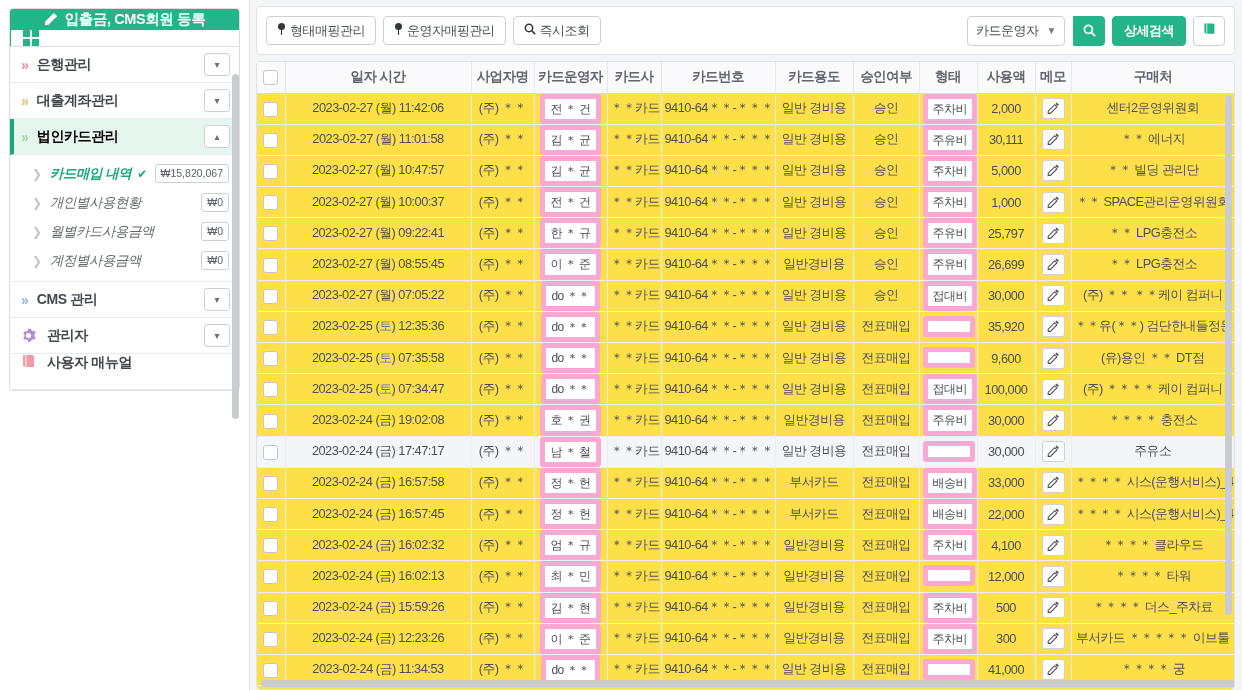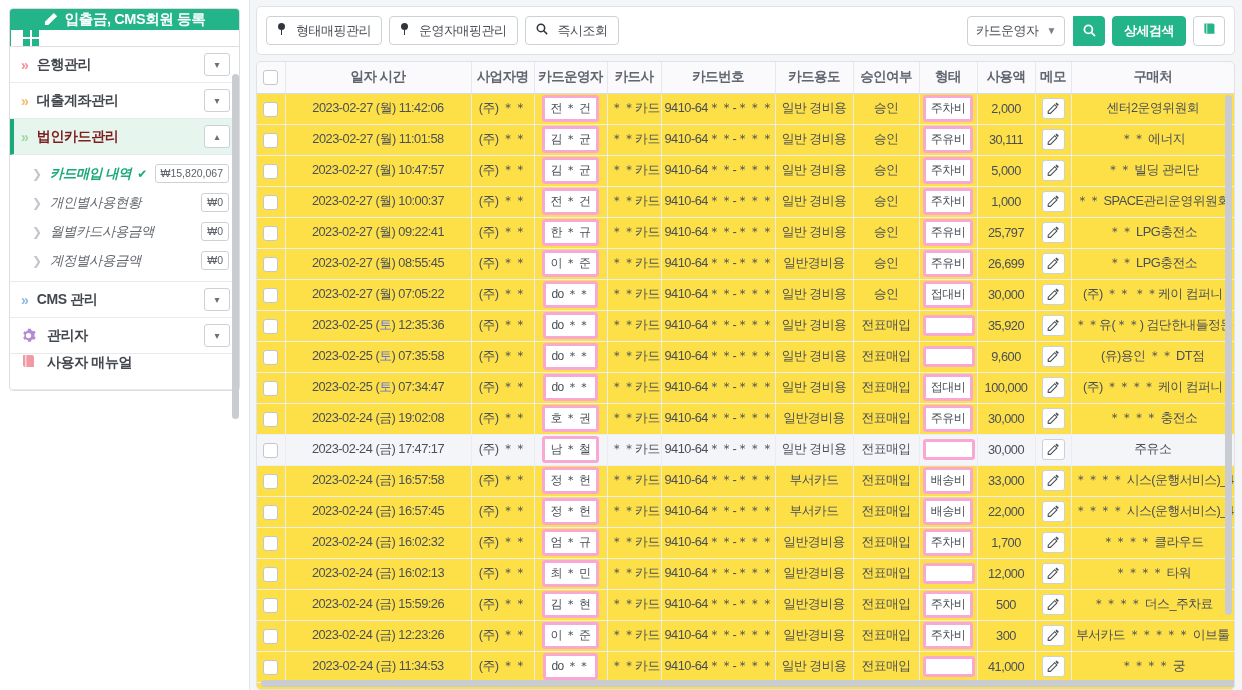--- a/index.html
+++ b/index.html
@@ -84,21 +84,21 @@
     letter-spacing: -3px;
     margin-right: 11px;
     line-height: 1;
   }
   .sb-item .lbl { flex: 1; font-size: 14px; font-weight: bold; letter-spacing: -0.4px; color: #43474e; }
   .sb-item.active {
     background: #e6f5ee;
     border-left: 4px solid #1aa97c;
     padding-left: 7px;
   }
-  .sb-item.active .lbl { color: #7f1d1d; }
+  .sb-item.active .lbl { color: #000000; }
   .caret-btn {
     width: 26px; height: 23px;
     border: 1px solid #ccd1d6;
     border-radius: 3px;
     background: #fff;
     display: flex; align-items: center; justify-content: center;
     font-size: 10px; color: #6b7078;
     line-height: 1;
   }
   .sb-sub {
@@ -153,21 +153,21 @@
   .tb-btn {
     height: 29px;
     border: 1px solid #ccd1d6;
     border-radius: 4px;
     background: #fff;
     color: #4b4f57;
     font-size: 13px;
     letter-spacing: -0.5px;
     padding: 0 10px;
     margin-right: 7px;
-    display: flex; align-items: center; gap: 10px;
+    display: flex; align-items: center; gap: 4px;
     cursor: pointer;
     font-family: inherit;
   }
   .tb-spacer { flex: 1; }
   .select-box {
     height: 30px;
     min-width: 94px;
     border: 1px solid #ccd1d6;
     border-radius: 4px;
     background: #fff;
@@ -273,21 +273,21 @@
     border: 1px solid #c3c7cd;
     border-radius: 3px;
     background: #fff;
     display: inline-block;
     vertical-align: middle;
     cursor: pointer;
   }
   .tag {
     display: inline-block;
     min-width: 48px;
-    border: 3px solid #f9a8d4;
+    border: 5px solid #f9a8d4;
     border-radius: 3px;
     background: #fff;
     font-size: 12px;
     letter-spacing: -0.5px;
     color: #4a4f58;
     padding: 2px 5px;
     line-height: 1.35;
   }
   .tag.empty { min-width: 52px; height: 21px; }
   .memo-btn {
@@ -794,21 +794,21 @@
             <tr>
               <td><span class="cbx"></span></td>
               <td>2023-02-24 (<span>금</span>) 16:02:32</td>
               <td>(주) ＊＊</td>
               <td><span class="tag">엄 ＊ 규</span></td>
               <td>＊＊카드</td>
               <td>9410-64＊＊-＊＊＊＊-＊＊＊＊</td>
               <td>일반경비용</td>
               <td>전표매입</td>
               <td><span class="tag">주차비</span></td>
-              <td class="amt">1,700</td>
+              <td class="amt">4,100</td>
               <td><span class="memo-btn">
                   <svg width="13" height="13" viewBox="0 0 16 16">
                     <path d="M1.5 11.3V14h2.7l8-8-2.7-2.7-8 8z" fill="none" stroke="#4a4f58" stroke-width="1.3"></path>
                     <path d="M10.3 2.2l1.6-1.6 2.7 2.7-1.6 1.6z" fill="#4a4f58"></path>
                   </svg>
                 </span></td>
               <td style="border-right:none">＊＊＊＊ 클라우드</td>
             </tr>
             <tr>
               <td><span class="cbx"></span></td>

